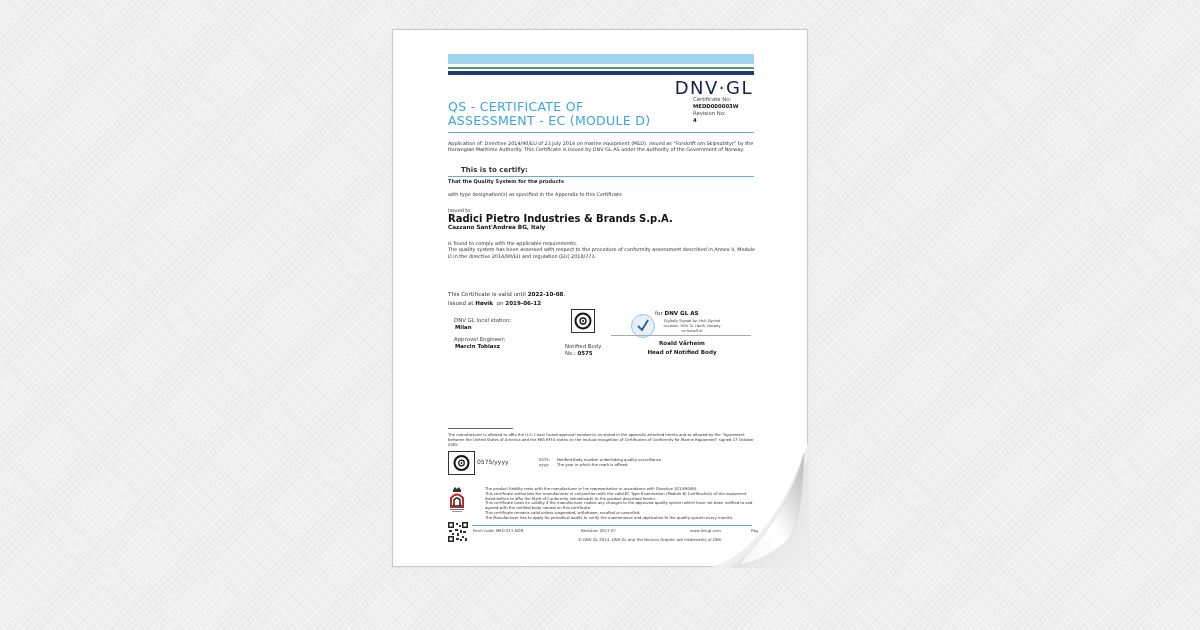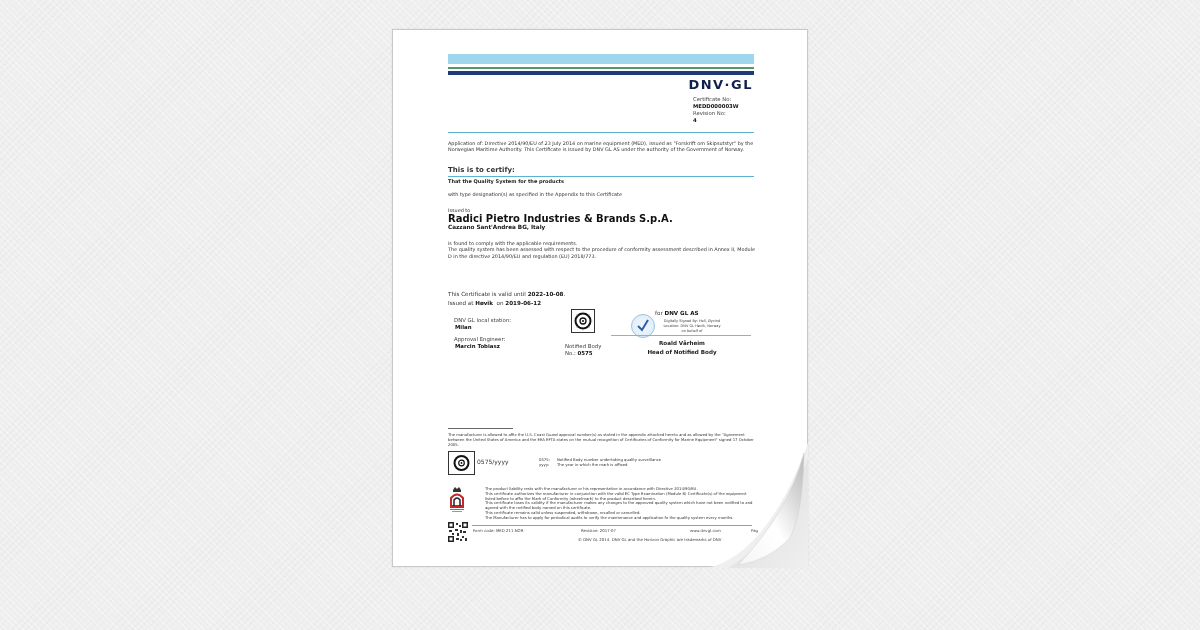--- a/index.html
+++ b/index.html
@@ -19,28 +19,28 @@
       width: 416px; height: 538px;
       background: #fff;
       border: 1px solid #c9c9c9;
       box-shadow: 0 0 2px rgba(0,0,0,0.08);
       overflow: hidden;
     }
     .abs { position: absolute; }
     .stripe-blue { left: 55px; top: 24px; width: 306px; height: 10px; background: #9fd6ee; }
     .stripe-green { left: 55px; top: 37px; width: 306px; height: 2px; background: #4f9b68; }
     .stripe-navy { left: 55px; top: 41px; width: 306px; height: 4px; background: #1f3a7a; }
-    .logo { right: 54px; top: 47px; font-size: 13px; font-weight: bold; letter-spacing: 1.5px; color: #0f204b; font-family: "DejaVu Sans", sans-serif; }
+    .logo { right: 54px; top: 47px; font-size: 18px; font-weight: normal; letter-spacing: 1.5px; color: #0f204b; font-family: "DejaVu Sans", sans-serif; }
     .title { left: 55px; top: 70px; font-size: 12.5px; line-height: 14px; color: #3aa8d8; letter-spacing: 0.3px; font-family: "DejaVu Sans", sans-serif; }
     .certinfo { left: 300px; top: 66px; font-size: 5.3px; line-height: 7px; color: #444; }
     .certinfo b { color: #111; }
     .rule-teal { background: #5bb4cd; height: 1px; }
     .small { font-size: 4.9px; line-height: 6.4px; color: #333; }
     .p-app { left: 55px; top: 110px; width: 306px; }
-    .h-certify { left: 55px; top: 136px; font-size: 7px; font-weight: bold; color: #333; }
+    .h-certify { left: 68px; top: 136px; font-size: 7px; font-weight: bold; color: #333; }
     .p-quality { left: 55px; top: 148px; font-size: 5px; font-weight: bold; color: #222; }
     .p-type { left: 55px; top: 161px; }
     .p-issued { left: 55px; top: 177px; }
     .company { left: 55px; top: 183px; font-size: 10px; font-weight: bold; color: #111; }
     .address { left: 55px; top: 194px; font-size: 5.7px; font-weight: bold; color: #111; }
     .p-comply { left: 55px; top: 210px; width: 310px; }
     .valid { left: 55px; top: 260px; font-size: 5.6px; line-height: 9px; color: #333; }
     .valid b { color: #111; }
     .station { left: 61px; top: 287px; font-size: 5.4px; line-height: 6.5px; color: #444; }
     .station b { color: #111; display: block; padding-left: 1px; }
@@ -75,20 +75,24 @@
   </style>
 </head>
 <body>
 
 <div class="page">
   <div class="abs stripe-blue"></div>
   <div class="abs stripe-green"></div>
   <div class="abs stripe-navy"></div>
   <div class="abs logo">DNV·GL</div>
 
+  <div class="abs title">
+    <div>QS - CERTIFICATE OF</div>
+    <div>ASSESSMENT - EC (MODULE D)</div>
+  </div>
 
   <div class="abs certinfo">
     <div>Certificate No:</div>
     <b>MEDD000003W</b>
     <div>Revision No:</div>
     <b>4</b>
   </div>
 
   <div class="abs rule-teal" style="left:55px; top:102px; width:306px;"></div>
 

